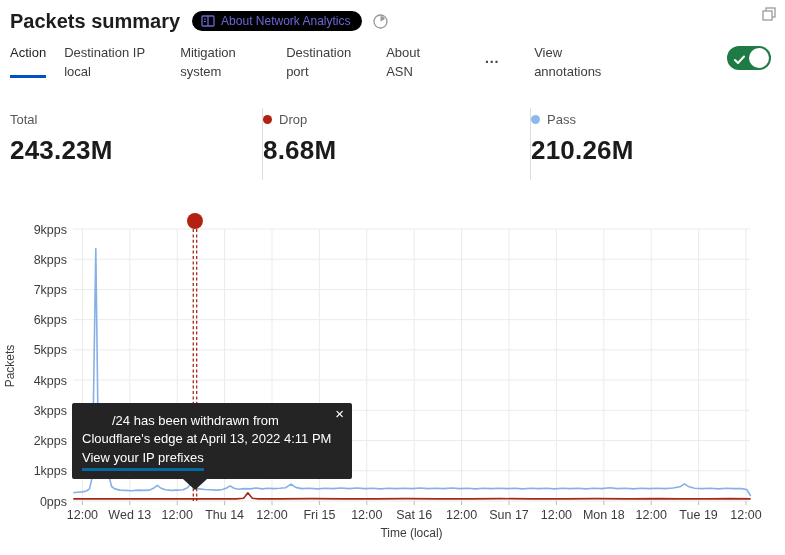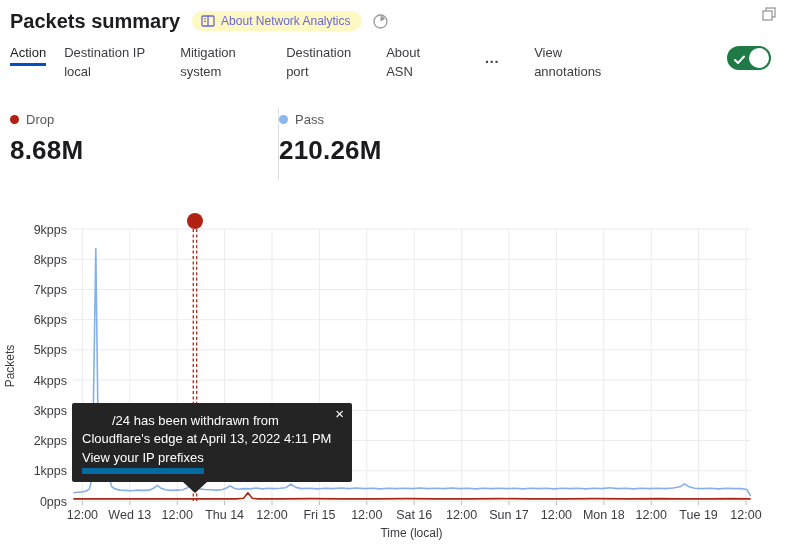--- a/index.html
+++ b/index.html
@@ -1,33 +1,33 @@
 <!DOCTYPE html>
 <html><head>
 <meta charset="utf-8">
 <style>
   * { margin:0; padding:0; box-sizing:border-box; }
   html,body { width:785px; height:555px; background:#ffffff; font-family:"Liberation Sans",sans-serif; position:relative; overflow:hidden; }
 
   
   .header { position:absolute; top:8px; left:10px; right:10px; height:26px; display:flex; align-items:center; }
   .title { font-size:20px; font-weight:700; color:#1d1d1f; }
-  .badge { display:inline-flex; align-items:center; gap:6px; margin-left:12px; background:#fef9c3; color:#6a66d6;
+  .badge { display:inline-flex; align-items:center; gap:6px; margin-left:12px; background:#000000; color:#6a66d6;
            font-size:12px; padding:3px 11px 3px 9px; border-radius:11px; cursor:pointer; }
   .badge svg { display:block; }
   .hicon { margin-left:10px; cursor:pointer; display:inline-flex; }
   .popout { position:absolute; top:6px; right:8px; cursor:pointer; }
 
   
   .tabs { position:absolute; top:44px; left:10px; right:0; display:flex; align-items:flex-start; gap:18px;
           font-size:13px; color:#3c3c41; line-height:1.45; }
   .tab { flex:0 0 auto; cursor:pointer; }
   .tab[data-idx="1"]{ width:78px; } .tab[data-idx="2"]{ width:98px; } .tab[data-idx="3"]{ width:82px; }
   .tab[data-idx="4"]{ width:88px; } .tab[data-idx="5"]{ width:52px; }
-  .tab.active .tab-label { display:inline-block; border-bottom:3px solid #0051c3; padding-bottom:0; color:#1d1d1f; }
+  .tab.active .tab-label { display:inline-block; border-bottom:3px solid #0051c3; padding-bottom:12px; color:#1d1d1f; }
   .more-btn { margin-left:28px; font-weight:700; font-size:15px; letter-spacing:1px; color:#4a4a4e; cursor:pointer; line-height:1.9; }
   .annot-label { margin-left:16px; width:82px; }
   .toggle { margin-left:auto; margin-right:14px; margin-top:2px; width:44px; height:24px; border-radius:12px;
             background:#1e7b45; position:relative; cursor:pointer; flex:0 0 auto; }
   .toggle .knob { position:absolute; top:2px; right:2px; width:20px; height:20px; border-radius:50%; background:#fff; }
   .toggle .check { position:absolute; left:7px; top:6px; }
 
   
   .stats { position:absolute; top:108px; left:10px; display:flex; }
   .stat { height:72px; padding-top:4px; }
@@ -42,21 +42,21 @@
   .tick { font-size:12.5px; fill:#3c3c40; }
   .axis-title { font-size:12px; fill:#3c3c40; }
 
   
   .tooltip { position:absolute; left:72px; top:403px; width:280px; background:#242425; color:#fff; border-radius:2px;
              padding:9px 10px 8px 10px; font-size:13px; line-height:1.42; z-index:5; }
   .tooltip:after { content:""; position:absolute; left:111px; top:100%; border:12px solid transparent;
                    border-top:11px solid #242425; border-bottom:0; }
   .tt-line1 { padding-left:30px; }
   .tt-close { position:absolute; top:2px; right:8px; font-size:15px; color:#fff; cursor:pointer; line-height:1.2; }
-  .tt-link { display:inline-block; border-bottom:6px solid #0369a1; cursor:pointer; padding-bottom:1px; }
+  .tt-link { display:inline-block; border-bottom:3px solid #0369a1; cursor:pointer; padding-bottom:1px; }
 </style>
 </head>
 <body>
 
 <div class="header">
   <span class="title">Packets summary</span>
   <span class="badge">
     <span>
       <svg width="14" height="12" viewBox="0 0 14 12">
           <rect x="1" y="1" width="12" height="10" rx="1" fill="none" stroke="#6a66d6" stroke-width="1.3"></rect>
@@ -94,20 +94,26 @@
     <span class="check">
       <svg width="11" height="10" viewBox="0 0 11 10">
           <polyline points="1,5 4,8 10,1.5" fill="none" stroke="#fff" stroke-width="2" stroke-linecap="round" stroke-linejoin="round"></polyline>
         </svg>
     </span>
     <span class="knob"></span>
   </span>
 </div>
 
 <div class="stats">
+    <div class="stat" data-idx="0">
+      <div class="stat-head">
+        <span>Total</span>
+      </div>
+      <div class="stat-value">243.23M</div>
+    </div>
     <div class="stat" data-idx="1">
       <div class="stat-head">
         <span class="stat-dot" style="background: rgb(178, 33, 18);"></span>
         <span>Drop</span>
       </div>
       <div class="stat-value">8.68M</div>
     </div>
     <div class="stat" data-idx="2">
       <div class="stat-head">
         <span class="stat-dot" style="background: rgb(140, 185, 237);"></span>

